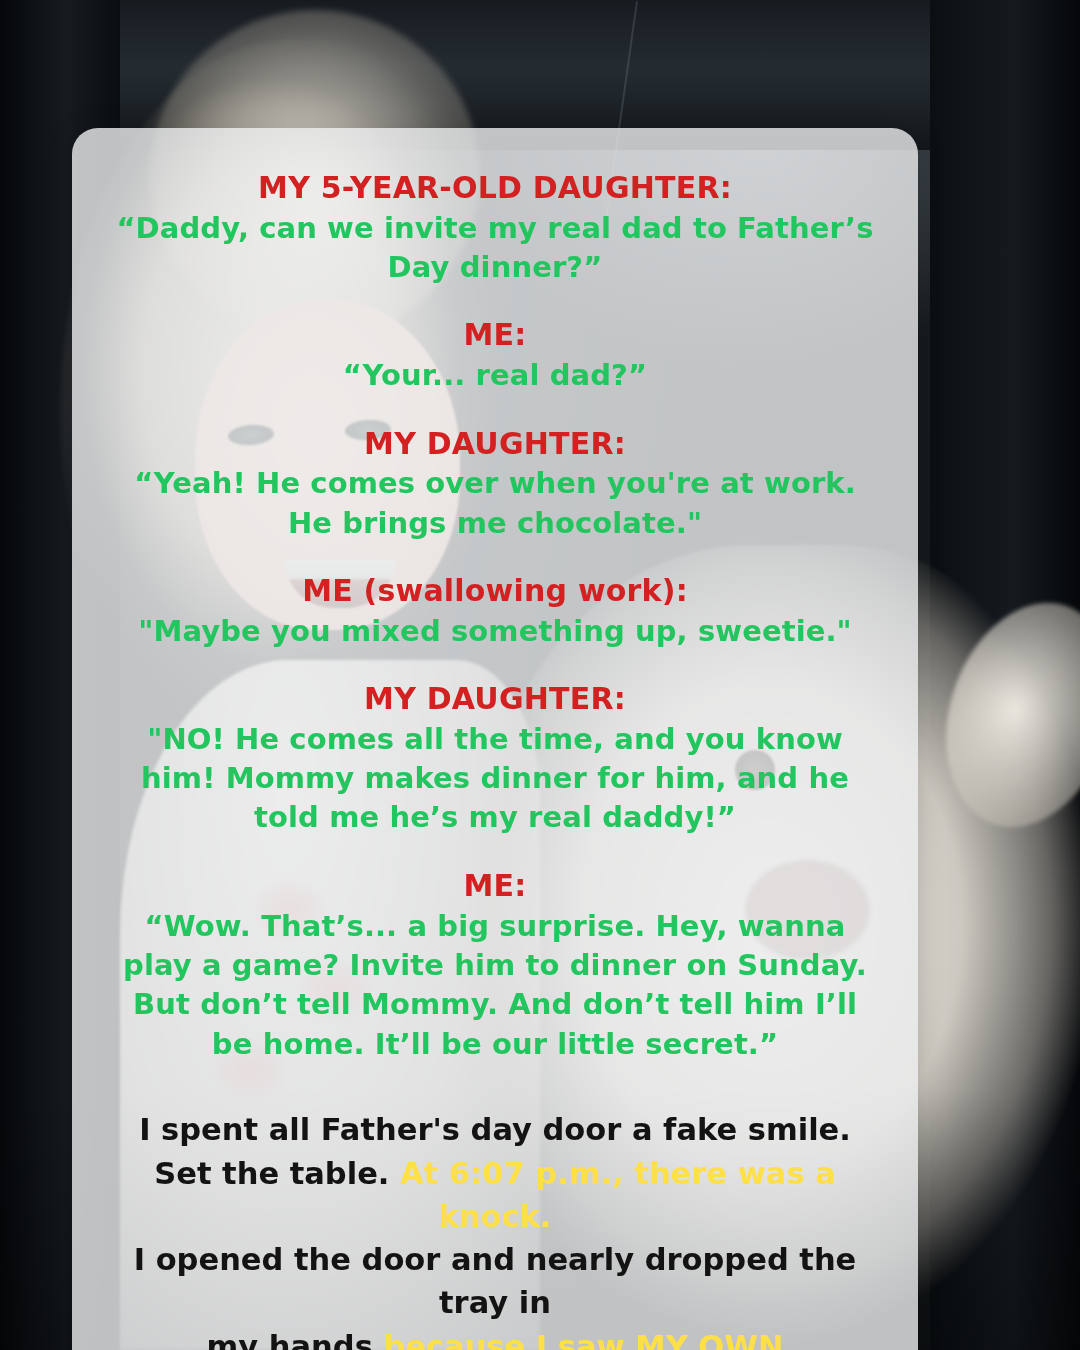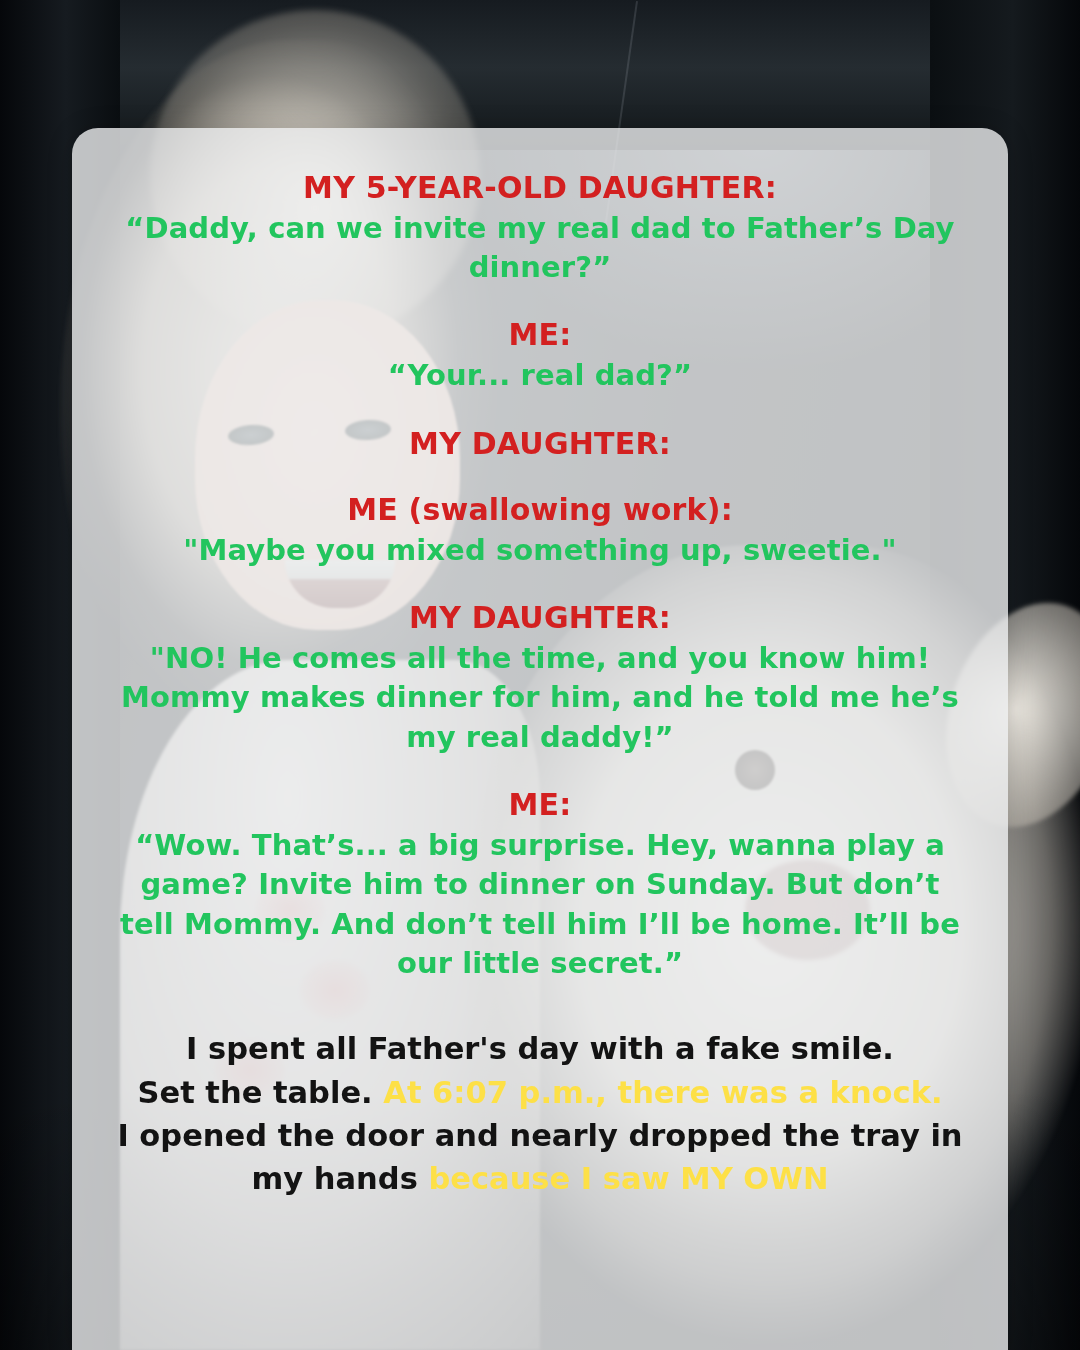--- a/index.html
+++ b/index.html
@@ -151,21 +151,21 @@
     left: 0; bottom: 0;
     width: 1080px; height: 260px;
     background: linear-gradient(180deg, rgba(0,0,0,0) 0%, rgba(0,0,0,0.30) 100%);
   }
 
   
   .card {
     position: absolute;
     left: 72px;
     top: 128px;
-    width: 936px;
+    width: 846px;
     bottom: 0;
     background: rgba(236,238,239,0.80);
     border-radius: 26px 26px 0 0;
     box-shadow: 0 2px 26px rgba(0,0,0,0.18);
     padding: 42px 34px 0 34px;
     box-sizing: border-box;
     overflow: hidden;
   }
   .block {
     text-align: center;
@@ -236,38 +236,39 @@
       <p class="line">“Daddy, can we invite my real dad to Father’s Day dinner?”</p>
     </div>
 
     <div class="block">
       <p class="speaker">ME:</p>
       <p class="line">“Your... real dad?”</p>
     </div>
 
     <div class="block">
       <p class="speaker">MY DAUGHTER:</p>
+      <p class="line">“Yeah! He comes over when you're at work. He brings me chocolate."</p>
     </div>
 
     <div class="block">
       <p class="speaker">ME (swallowing work):</p>
       <p class="line">"Maybe you mixed something up, sweetie."</p>
     </div>
 
     <div class="block">
       <p class="speaker">MY DAUGHTER:</p>
       <p class="line">"NO! He comes all the time, and you know him! Mommy makes dinner for him, and he told me he’s my real daddy!”</p>
     </div>
 
     <div class="block">
       <p class="speaker">ME:</p>
       <p class="line">“Wow. That’s... a big surprise. Hey, wanna play a game? Invite him to dinner on Sunday. But don’t tell Mommy. And don’t tell him I’ll be home. It’ll be our little secret.”</p>
     </div>
 
     <div class="outro">
-      <p>I spent all Father's day with a fake smile.</p>
+      <p>I spent all Father's day door a fake smile.</p>
       <p><span>Set the table. </span><span class="hl">At 6:07 p.m., there was a knock.</span></p>
       <p>I opened the door and nearly dropped the tray in</p>
       <p><span>my hands </span><span class="hl">because I saw MY OWN</span></p>
     </div>
 
   </div>
 </div>
 
 </body></html>

